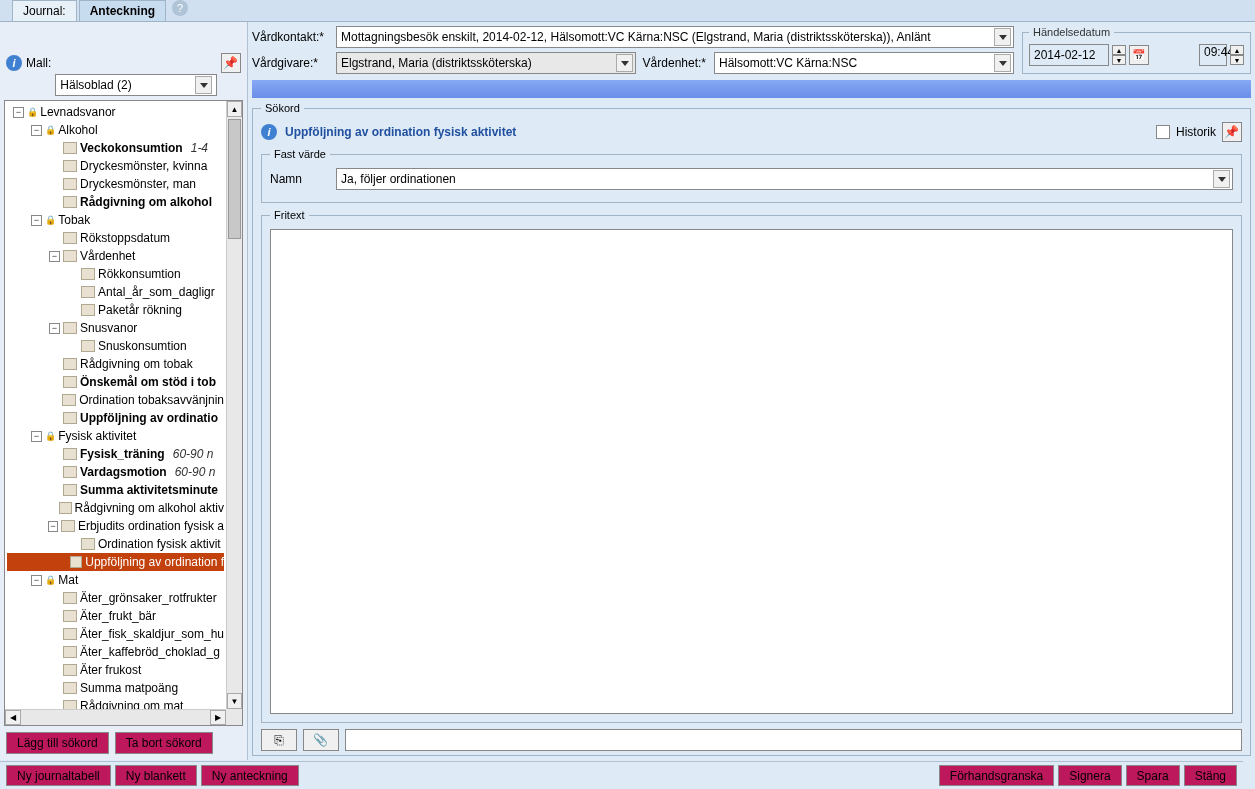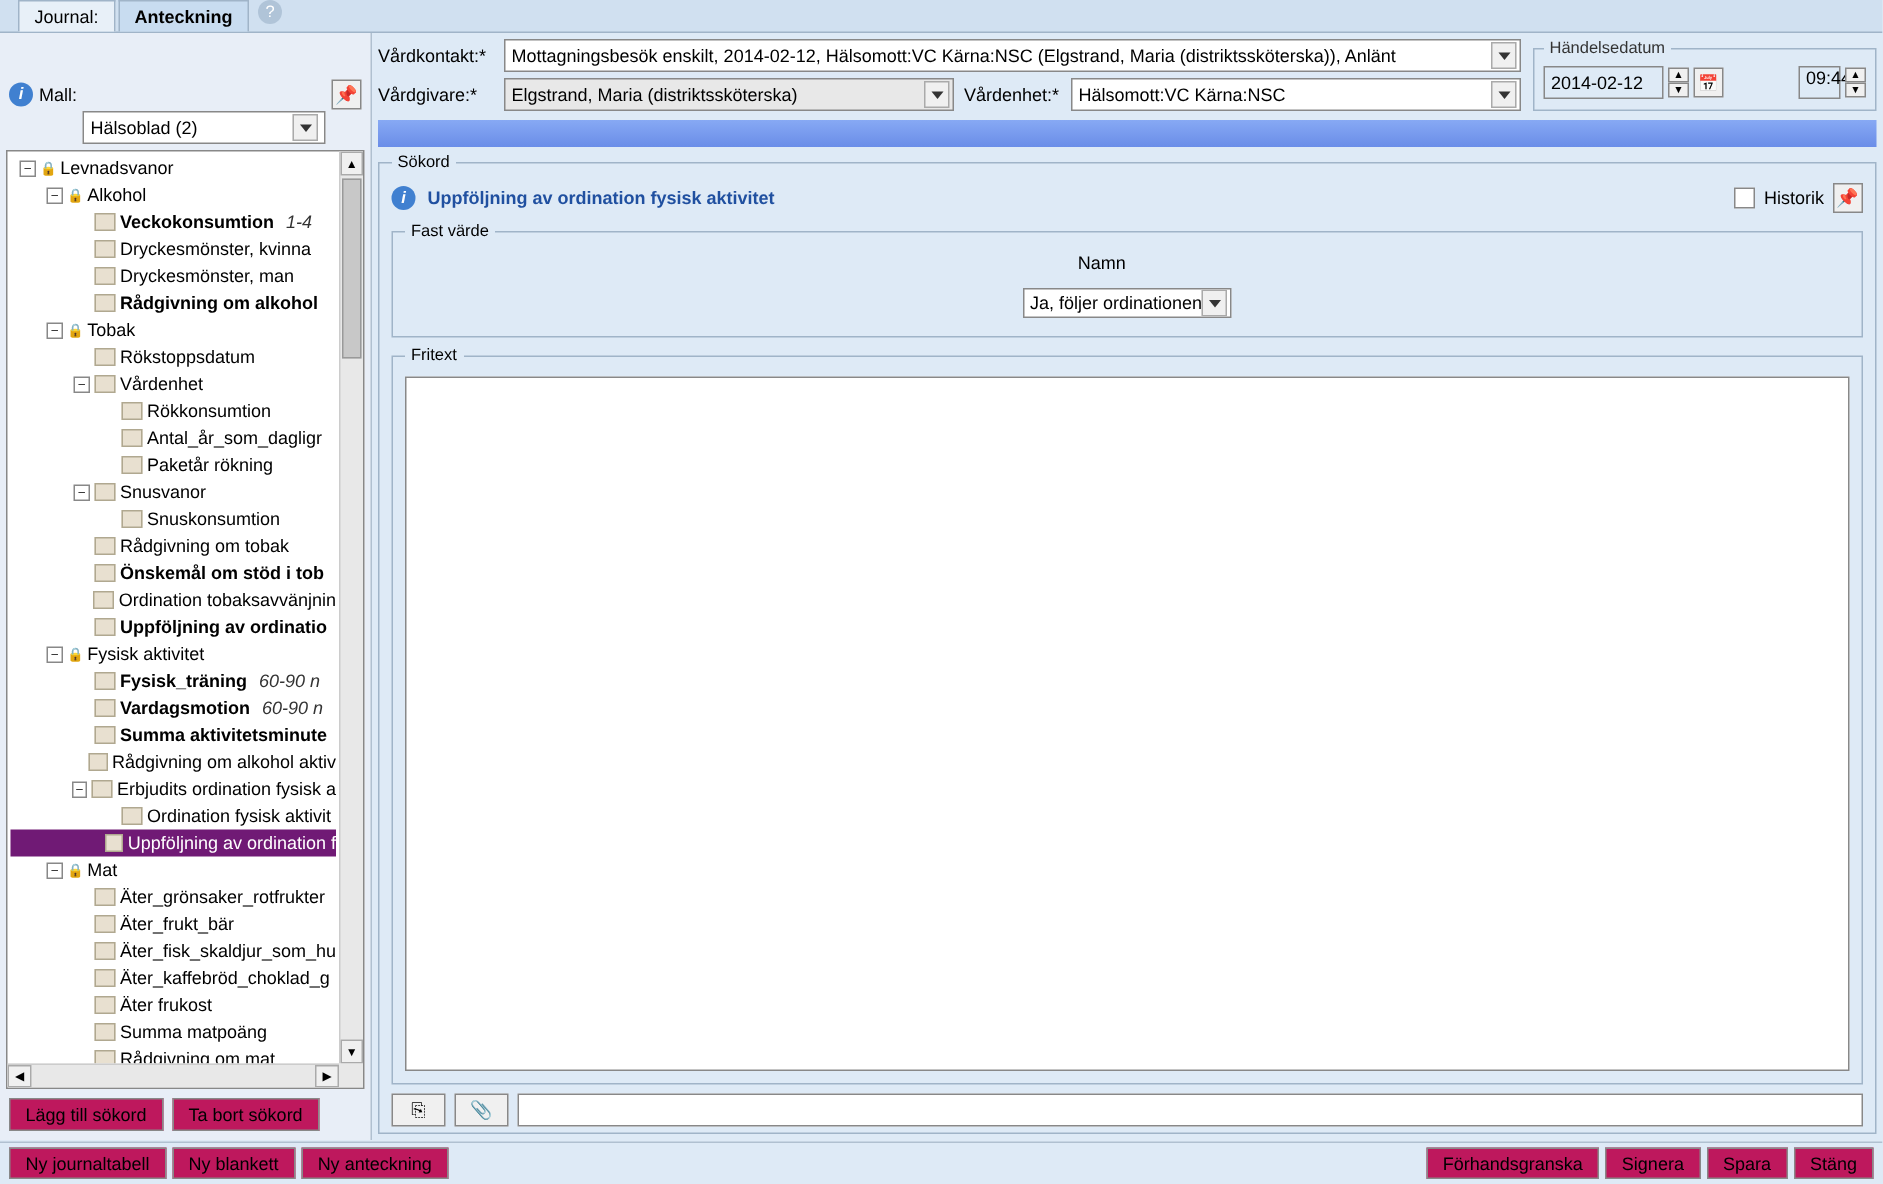--- a/index.html
+++ b/index.html
@@ -24,21 +24,21 @@
 .tree-scroll { position: absolute; inset: 0 16px 16px 0; overflow: hidden; }
 .tree { padding: 2px; }
 .tree-node { display: flex; align-items: center; height: 18px; white-space: nowrap; cursor: pointer; }
 .tree-toggle { width: 11px; height: 11px; border: 1px solid #888; background: white; display: inline-flex; align-items: center; justify-content: center; font-size: 9px; line-height: 1; margin-right: 3px; color: #333; }
 .tree-indent { display: inline-block; }
 .tree-doc-icon { width: 14px; height: 12px; background: #e8e0d0; border: 1px solid #b0a890; display: inline-block; margin-right: 3px; }
 .tree-lock { color: #c0a000; font-size: 9px; margin-right: 2px; }
 .tree-label { }
 .tree-label.bold { font-weight: bold; }
 .tree-extra { margin-left: 8px; font-style: italic; color: #333; }
-.tree-node.selected { background: #701a75; color: white; }
+.tree-node.selected { background: #c2410c; color: white; }
 .tree-node.selected .tree-label { color: white; }
 
 .scrollbar-v { position: absolute; right: 0; top: 0; bottom: 16px; width: 16px; background: #e8e8e8; border-left: 1px solid #ccc; }
 .scrollbar-v .sb-btn { height: 16px; background: #f0f0f0; border: 1px solid #aaa; display: flex; align-items: center; justify-content: center; font-size: 8px; }
 .scrollbar-v .sb-thumb { position: absolute; top: 18px; left: 1px; right: 1px; height: 120px; background: #c8c8c8; border: 1px solid #999; }
 .scrollbar-h { position: absolute; left: 0; right: 16px; bottom: 0; height: 16px; background: #e8e8e8; border-top: 1px solid #ccc; display: flex; justify-content: space-between; }
 .scrollbar-h .sb-btn { width: 16px; background: #f0f0f0; border: 1px solid #aaa; display: flex; align-items: center; justify-content: center; font-size: 8px; }
 .scrollbar-corner { position: absolute; right: 0; bottom: 0; width: 16px; height: 16px; background: #e8e8e8; }
 
 .left-buttons { display: flex; gap: 6px; padding: 6px 2px 2px; }
@@ -65,34 +65,34 @@
 
 .sokord-fieldset { border: 1px solid #a0b4c8; padding: 8px 8px 4px 8px; margin-top: 2px; flex: 1; display: flex; flex-direction: column; position: relative; }
 .sokord-fieldset > legend { padding: 0 4px; font-size: 11px; }
 .sokord-header { display: flex; align-items: center; justify-content: space-between; margin-bottom: 6px; }
 .sokord-title { display: flex; align-items: center; gap: 8px; font-weight: bold; color: #2050a0; }
 .sokord-right { display: flex; align-items: center; gap: 6px; }
 .checkbox { width: 14px; height: 14px; border: 1px solid #888; background: white; }
 
 .fast-fieldset { border: 1px solid #a0b4c8; padding: 8px; margin-bottom: 6px; }
 .fast-fieldset legend { padding: 0 4px; font-size: 11px; }
-.fast-row { display: flex; align-items: center; gap: 10px; margin-bottom: 4px; flex-direction: column; }
+.fast-row { display: flex; align-items: center; margin-bottom: 4px; }
 .fast-label { width: 66px; }
 .fast-select { flex: 1; height: 22px; border: 1px solid #888; background: white; display: flex; align-items: center; justify-content: space-between; padding: 0 2px 0 4px; }
 .fast-textarea { flex: 1; height: 30px; border: 1px solid #888; background: #e8e8e8; }
 
 .fritext-fieldset { border: 1px solid #a0b4c8; padding: 8px; flex: 1; display: flex; flex-direction: column; }
 .fritext-fieldset legend { padding: 0 4px; font-size: 11px; }
 .fritext-area { flex: 1; border: 1px solid #888; background: white; }
 
 .attach-row { display: flex; gap: 6px; margin-top: 6px; align-items: center; }
 .attach-btn { width: 36px; height: 22px; border: 1px solid #888; background: #f0f0f0; display: flex; align-items: center; justify-content: center; }
 .attach-input { flex: 1; height: 22px; border: 1px solid #888; background: white; }
 
-.bottom-bar { position: absolute; left: 0; right: 0; bottom: 0; height: 28px; background: #deeaf6; border-top: 1px solid #b0c0d0; display: flex; justify-content: space-between; padding: 3px 6px; }
+.bottom-bar { position: absolute; left: 0; right: 12px; bottom: 0; height: 28px; background: #deeaf6; border-top: 1px solid #b0c0d0; display: flex; justify-content: space-between; padding: 3px 6px; }
 .bottom-left, .bottom-right { display: flex; gap: 4px; }
 </style>
 </head>
 <body>
 
 <div class="tabs">
   <div class="tab">
       <span>Journal:</span>
     </div>
   <div class="tab active">

